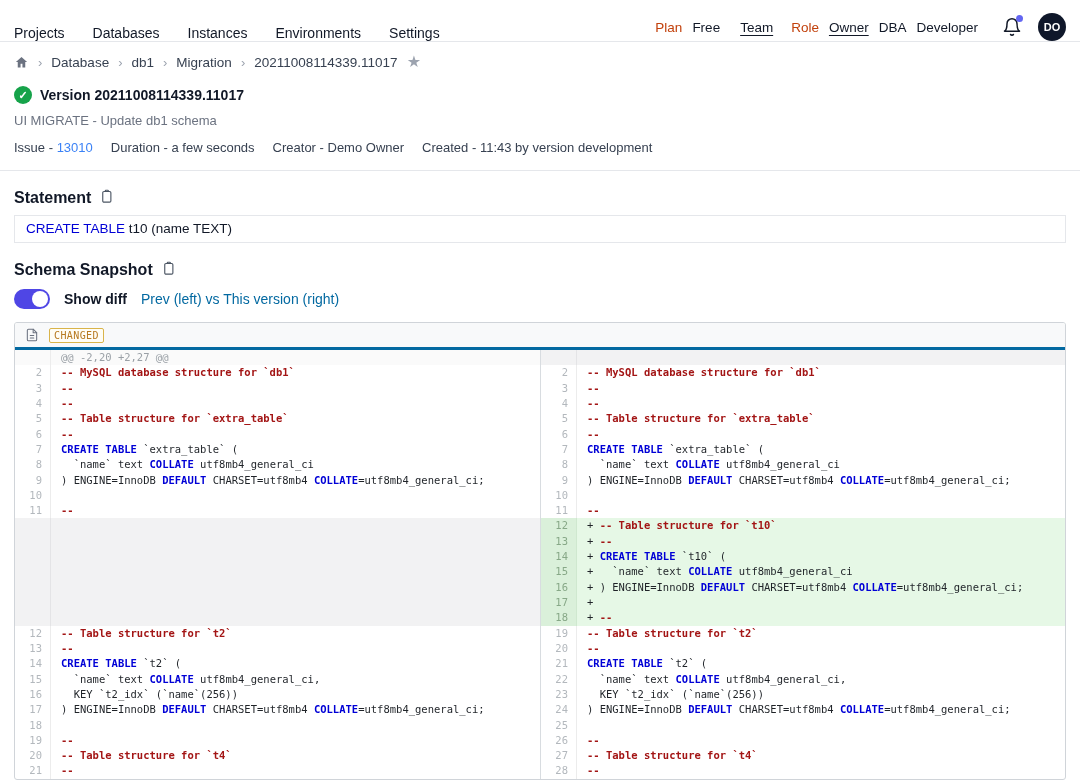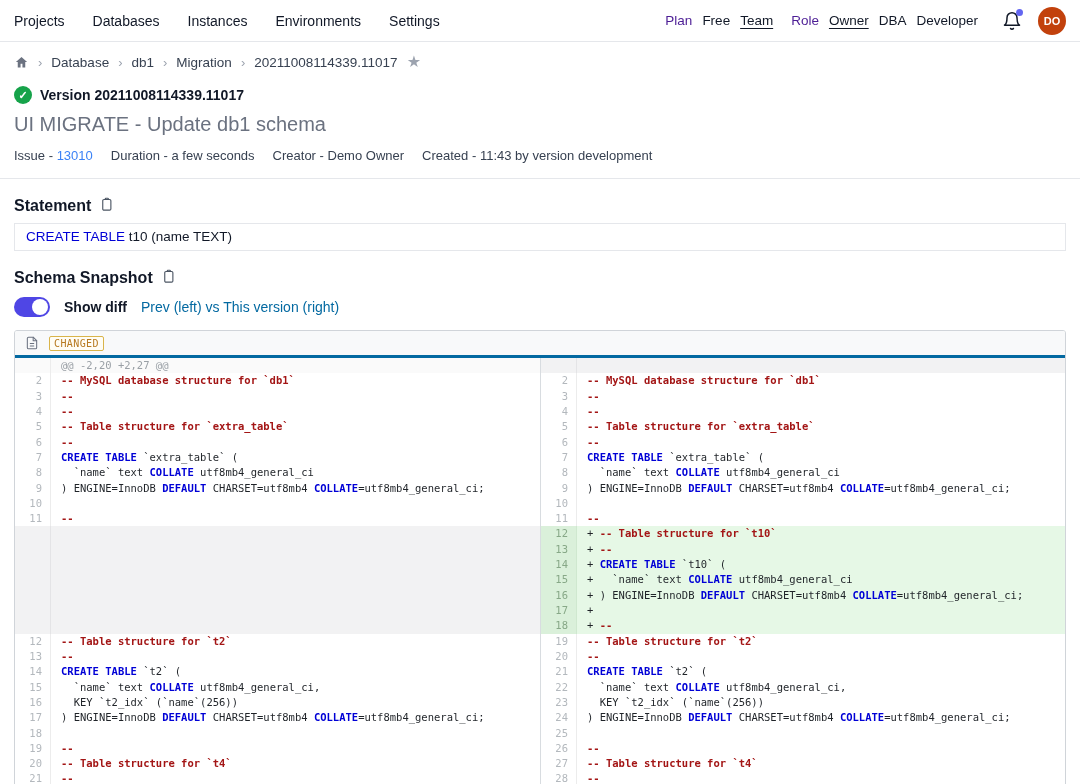--- a/index.html
+++ b/index.html
@@ -1,46 +1,46 @@
 <!DOCTYPE html>
 <html><head>
 <meta charset="utf-8">
 <style>
   * { box-sizing: border-box; margin: 0; padding: 0; }
   html,body { width:1080px; background:#ffffff; font-family:"Liberation Sans", sans-serif; color:#1f2937; }
   body { height:784px; overflow:hidden; }
 
   
-  .topbar { height:42px; display:flex; align-items:center; justify-content:space-between;
+  .topbar { height:42px; display:flex; align-items:flex-end; justify-content:space-between;
             padding:0 14px; border-bottom:1px solid #e5e7eb; }
   .nav-left { display:flex; align-items:center; gap:28px; }
   .nav-item { font-size:14px; color:#111827; cursor:pointer; }
   .nav-right { display:flex; align-items:center; gap:10px; font-size:13.5px; }
   .grp { display:flex; align-items:center; gap:10px; margin-right:8px; }
-  .grp-label { color:#4c1d95; }
+  .grp-label { color:#c2410c; }
   .grp-opt { color:#111827; cursor:pointer; }
   .grp-opt.selected { text-decoration:underline; text-underline-offset:3px; }
   .bell-wrap { position:relative; width:20px; height:20px; margin-left:6px; cursor:pointer; }
   .bell-dot { position:absolute; top:-2px; right:-1px; width:7px; height:7px; border-radius:50%; background:#6366f1; }
-  .avatar { width:28px; height:28px; border-radius:50%; background:#c2410c; color:#fff;
+  .avatar { width:28px; height:28px; border-radius:50%; background:#0f172a; color:#fff;
             font-size:11px; font-weight:700; display:flex; align-items:center; justify-content:center;
             margin-left:6px; cursor:pointer; }
 
   
   .breadcrumb { display:flex; align-items:center; gap:9px; padding:12px 14px 10px 14px; font-size:13.5px; color:#374151; }
   .crumb { cursor:pointer; }
   .crumb-sep { color:#9ca3af; font-size:13px; }
   .star { color:#9ca3af; font-size:16px; line-height:1; cursor:pointer; }
 
   
   .version-row { display:flex; align-items:center; gap:8px; padding:6px 14px 0 14px; }
   .check-circle { width:18px; height:18px; border-radius:50%; background:#16a34a; color:#fff;
                   font-size:11px; font-weight:700; display:flex; align-items:center; justify-content:center; }
   .version-title { font-size:14px; font-weight:700; color:#111827; }
-  .subtitle { padding:9px 14px 0 14px; font-size:20px; color:#6b7280; }
+  .subtitle { padding:9px 14px 0 14px; font-size:13px; color:#6b7280; }
   .meta-row { display:flex; align-items:center; gap:18px; padding:12px 14px 0 14px; font-size:13px; color:#374151; }
   .meta-link { color:#3b82f6; cursor:pointer; }
 
   .rule { border:none; border-top:1px solid #e5e7eb; margin-top:15px; }
 
   
   .section-head { display:flex; align-items:flex-start; gap:8px; padding:18px 14px 0 14px; }
   .section-title { font-size:16px; font-weight:700; color:#111827; }
   .copy-icon { cursor:pointer; display:inline-flex; color:#4b5563; }
 
@@ -88,21 +88,21 @@
   <nav class="nav-left">
       <span class="nav-item">Projects</span>
       <span class="nav-item">Databases</span>
       <span class="nav-item">Instances</span>
       <span class="nav-item">Environments</span>
       <span class="nav-item">Settings</span>
     </nav>
   <div class="nav-right">
     <div class="grp">
       <span class="grp-label">Plan</span>
-      <span style="display:flex;gap:10px;">
+      <span style="display:flex;gap:20px;">
           <span class="grp-opt">Free</span>
           <span class="grp-opt selected">Team</span>
         </span>
     </div>
     <div class="grp">
       <span class="grp-label">Role</span>
       <span style="display:flex;gap:10px;">
           <span class="grp-opt selected">Owner</span>
           <span class="grp-opt">DBA</span>
           <span class="grp-opt">Developer</span>

